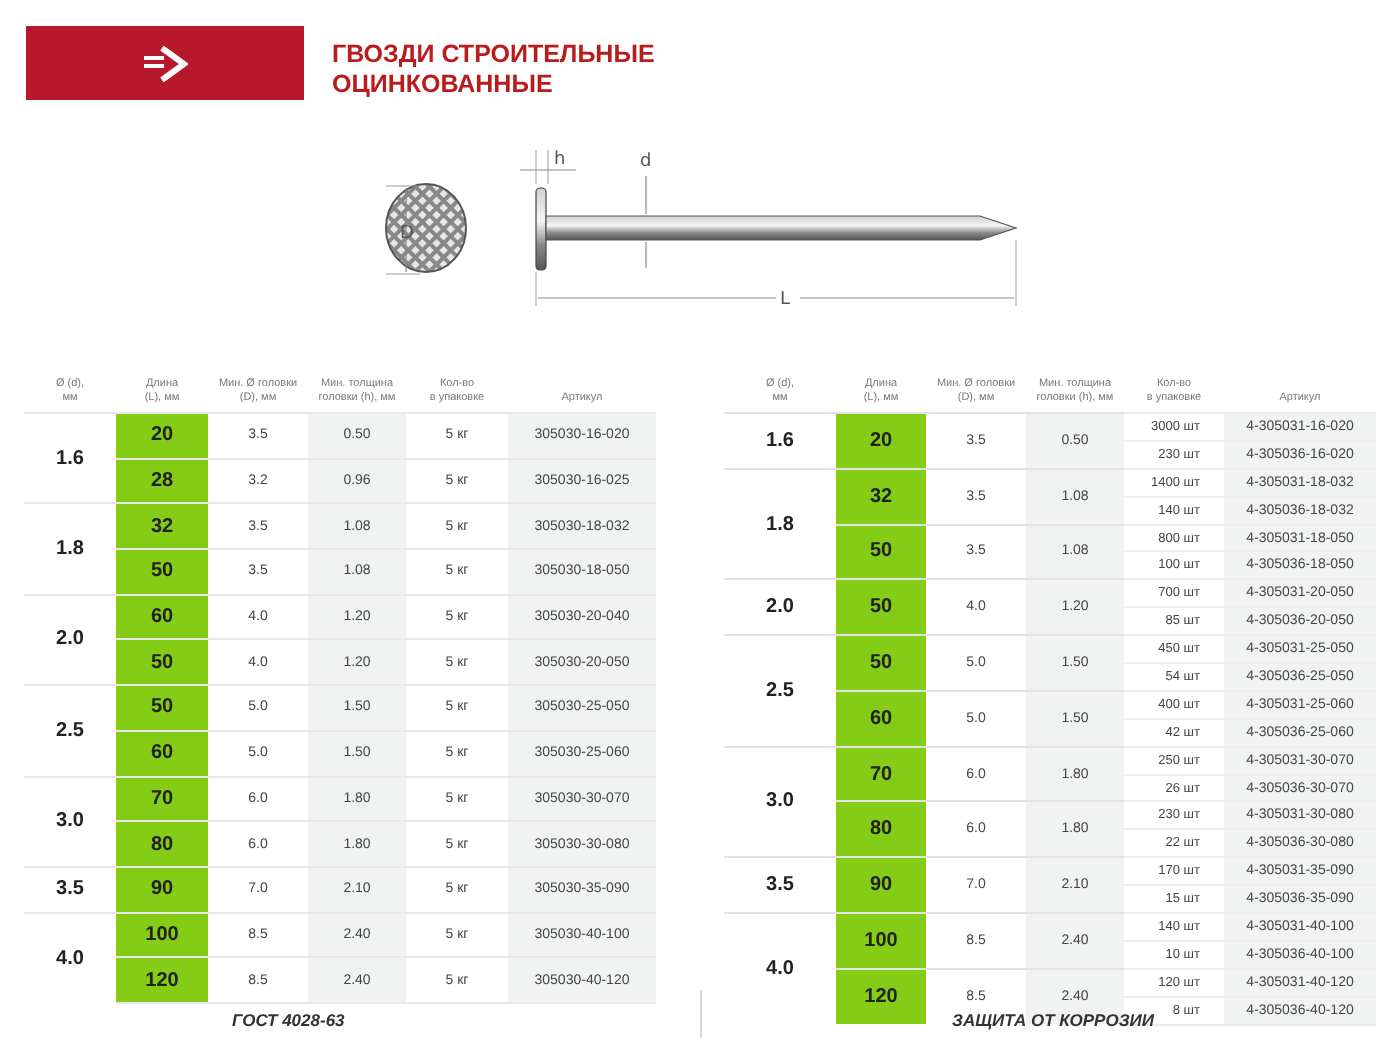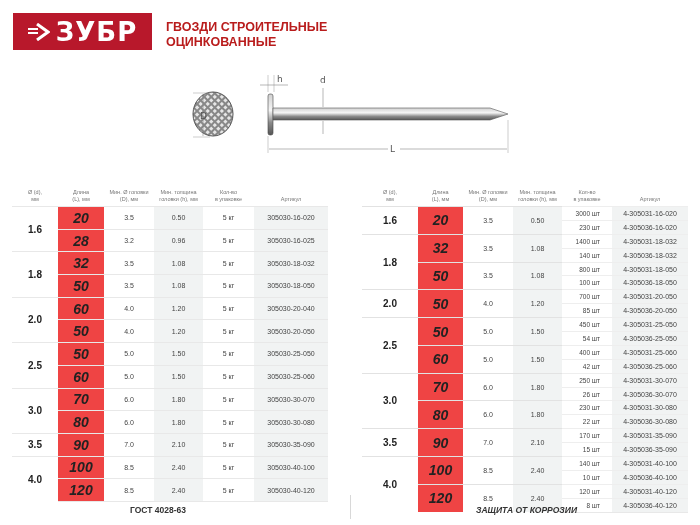--- a/index.html
+++ b/index.html
@@ -10,21 +10,21 @@
   .logo-text { color:#fff; font-weight:bold; font-size:26px; letter-spacing:1px; font-family:"DejaVu Sans", sans-serif; }
   .logo-mark { width:22px; height:18px; }
   .title { position:absolute; left:166px; top:20px; font-size:12.5px; font-weight:bold; line-height:15px; color:#b91c1c; }
   .diagram { position:absolute; left:190px; top:70px; width:330px; height:90px; }
 
   table.spec { position:absolute; border-collapse:collapse; font-size:7px; color:#444; }
   table.spec th { font-weight:normal; font-size:5.5px; color:#777; line-height:7px; height:24px; vertical-align:bottom; padding:0 0 3px 0; text-align:center; }
   table.spec td { text-align:center; padding:0; height:21.7px; border-top:1px solid #e8e8e8; }
   table.spec tr:last-child td { border-bottom:1px solid #e8e8e8; }
   .dcell { font-weight:bold; font-size:10px; color:#222; }
-  .lcell { font-weight:bold; font-size:14px; color:#222; background:#ef4444;font-style:italic; }
+  .lcell { font-weight:bold; font-size:10px; color:#222; background:#84cc16; }
   .shade { background:#f1f3f3; }
   .art { background:#f1f3f3; font-size:7px; }
 
   #left { left:12px; top:179px; width:316px; }
   #right { left:362px; top:179px; width:326px; }
   #right td.q { height:12.9px; font-size:6.5px; text-align:right; padding-right:12px; border-top:1px solid #eeeeee; }
   #right td.ra { height:12.9px; font-size:7px; border-top:1px solid #eeeeee; }
   #right td.grp { border-top:1px solid #e2e2e2; }
 
   .footer { position:absolute; top:505px; font-size:8.5px; font-weight:bold; color:#333; }
@@ -32,21 +32,20 @@
 </style>
 </head>
 <body>
 
 <div class="logo">
   <svg class="logo-mark" viewBox="0 0 22 18">
     <rect x="0" y="5" width="10" height="2" fill="#fff"></rect>
     <rect x="0" y="9" width="10" height="2" fill="#fff"></rect>
     <path d="M9 1 L20 9 L9 17" fill="none" stroke="#fff" stroke-width="3"></path>
   </svg>
-  <span class="logo-text">ЗУБР</span>
 </div>
 
 <div class="title">
   <div>ГВОЗДИ СТРОИТЕЛЬНЫЕ</div>
   <div>ОЦИНКОВАННЫЕ</div>
 </div>
 
 <svg class="diagram" viewBox="0 0 330 90">
   <defs>
     <linearGradient id="shaft" x1="0" y1="0" x2="0" y2="1">
@@ -353,15 +352,15 @@
         <td class="q">120 шт</td>
         <td class="art ra">4-305031-40-120</td>
       </tr>
       <tr>
         <td class="q">8 шт</td>
         <td class="art ra">4-305036-40-120</td>
       </tr>
     </tbody>
 </table>
 
-<div class="footer" style="left:130px;">ГОСТ 4028-63</div>
+<div class="footer" style="left:116px;font-style:italic;">ГОСТ 4028-63</div>
 <div class="sep"></div>
 <div class="footer" style="left:476px;font-style:italic;">ЗАЩИТА ОТ КОРРОЗИИ</div>
 
 </body></html>

